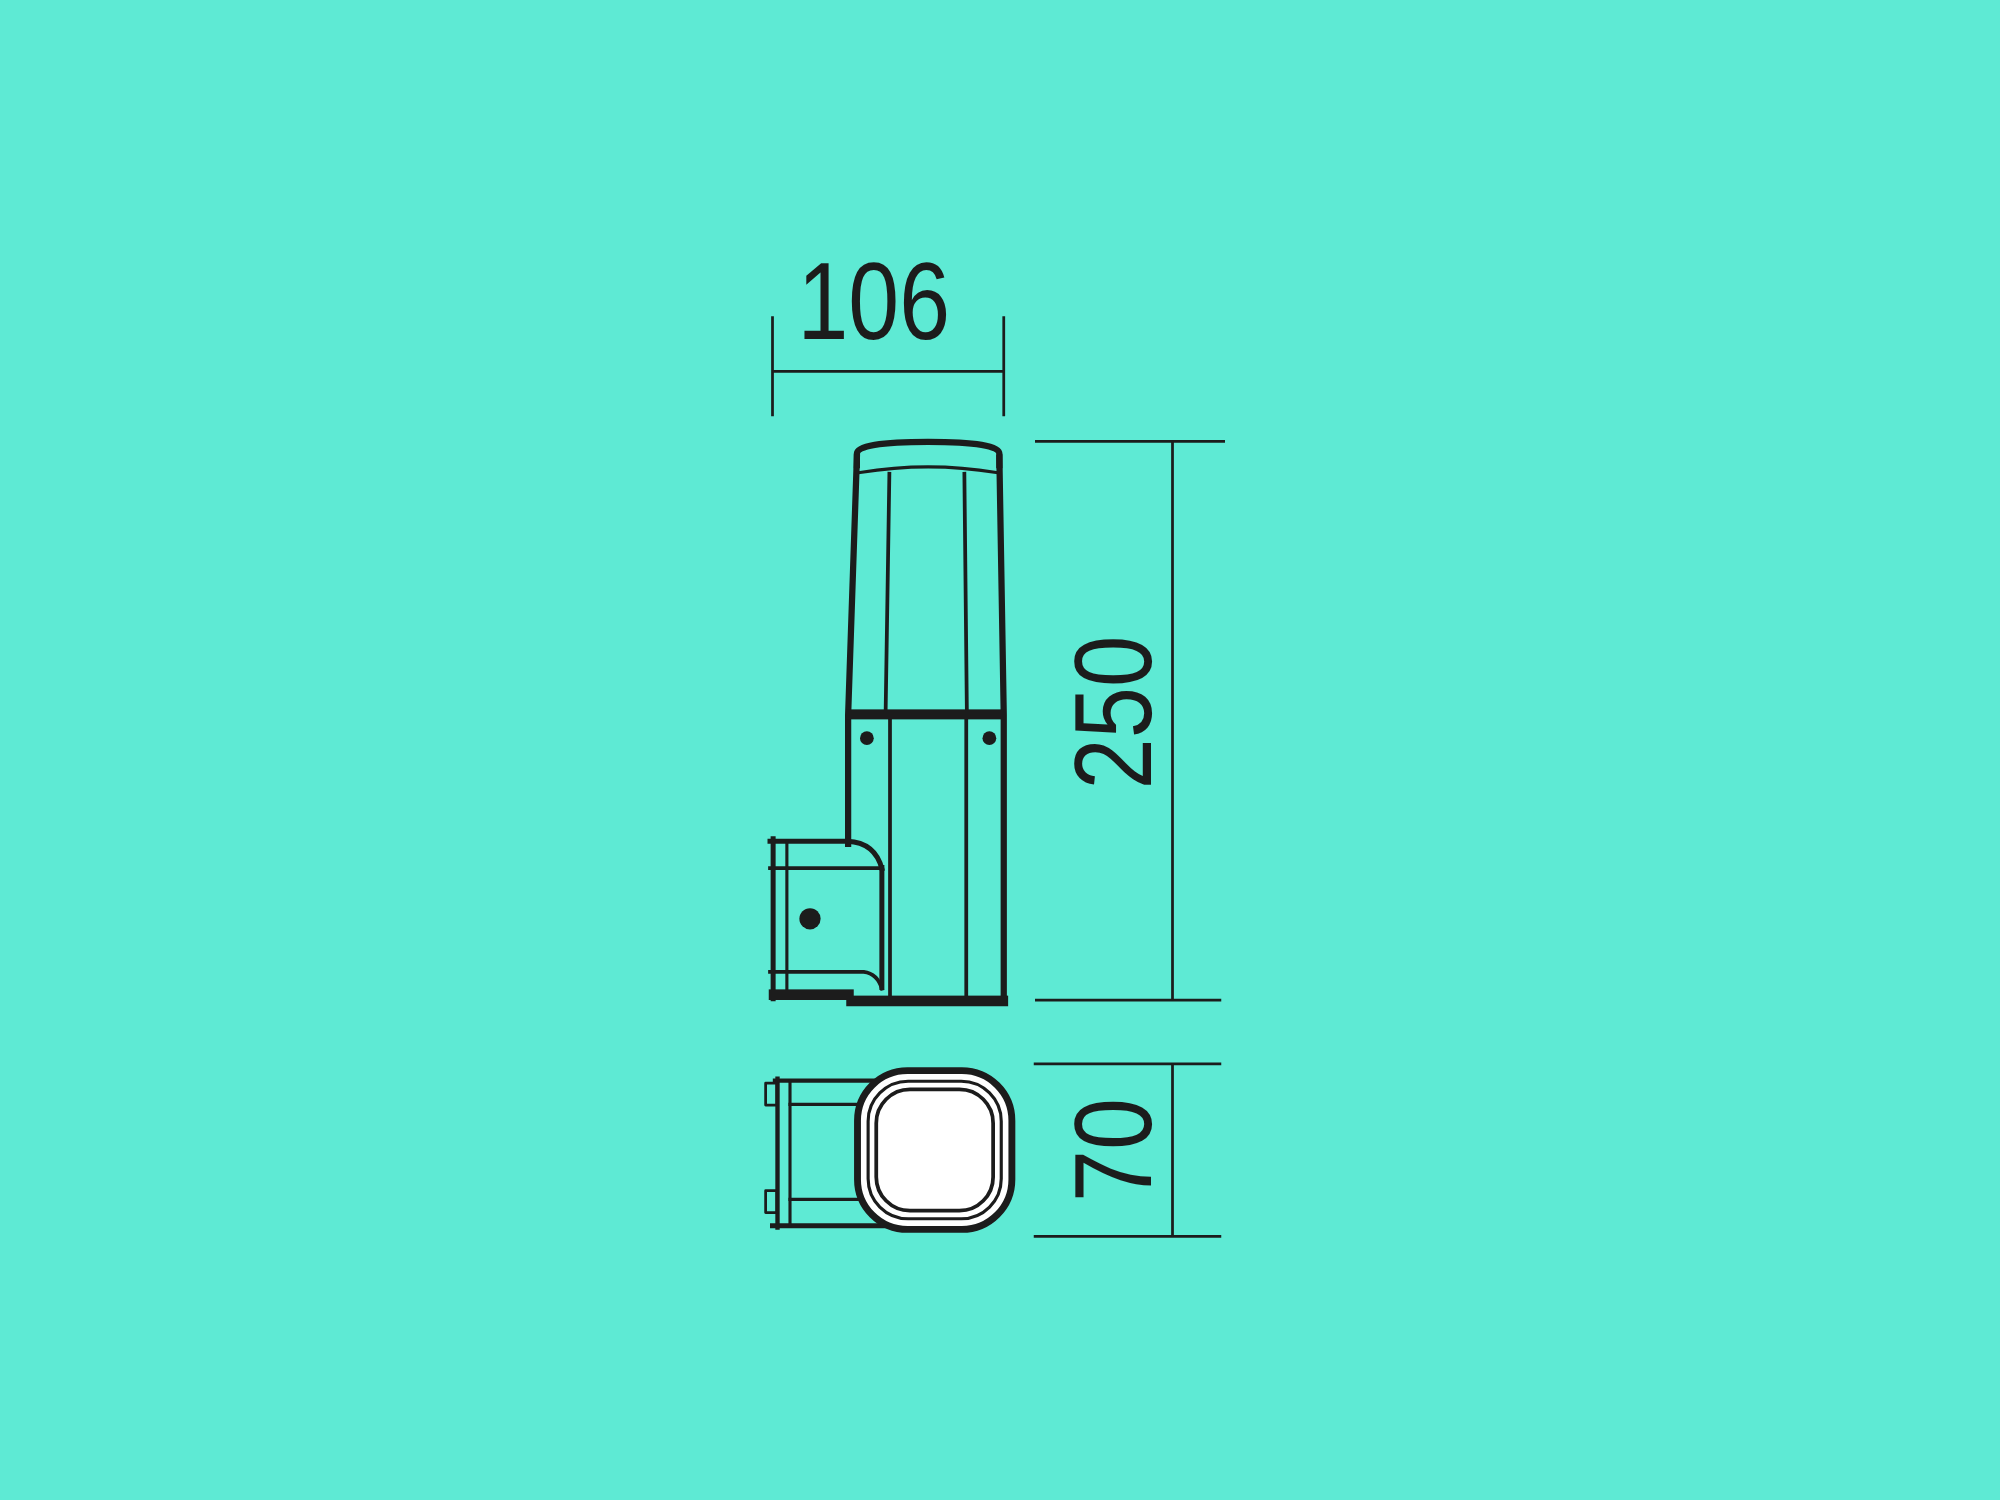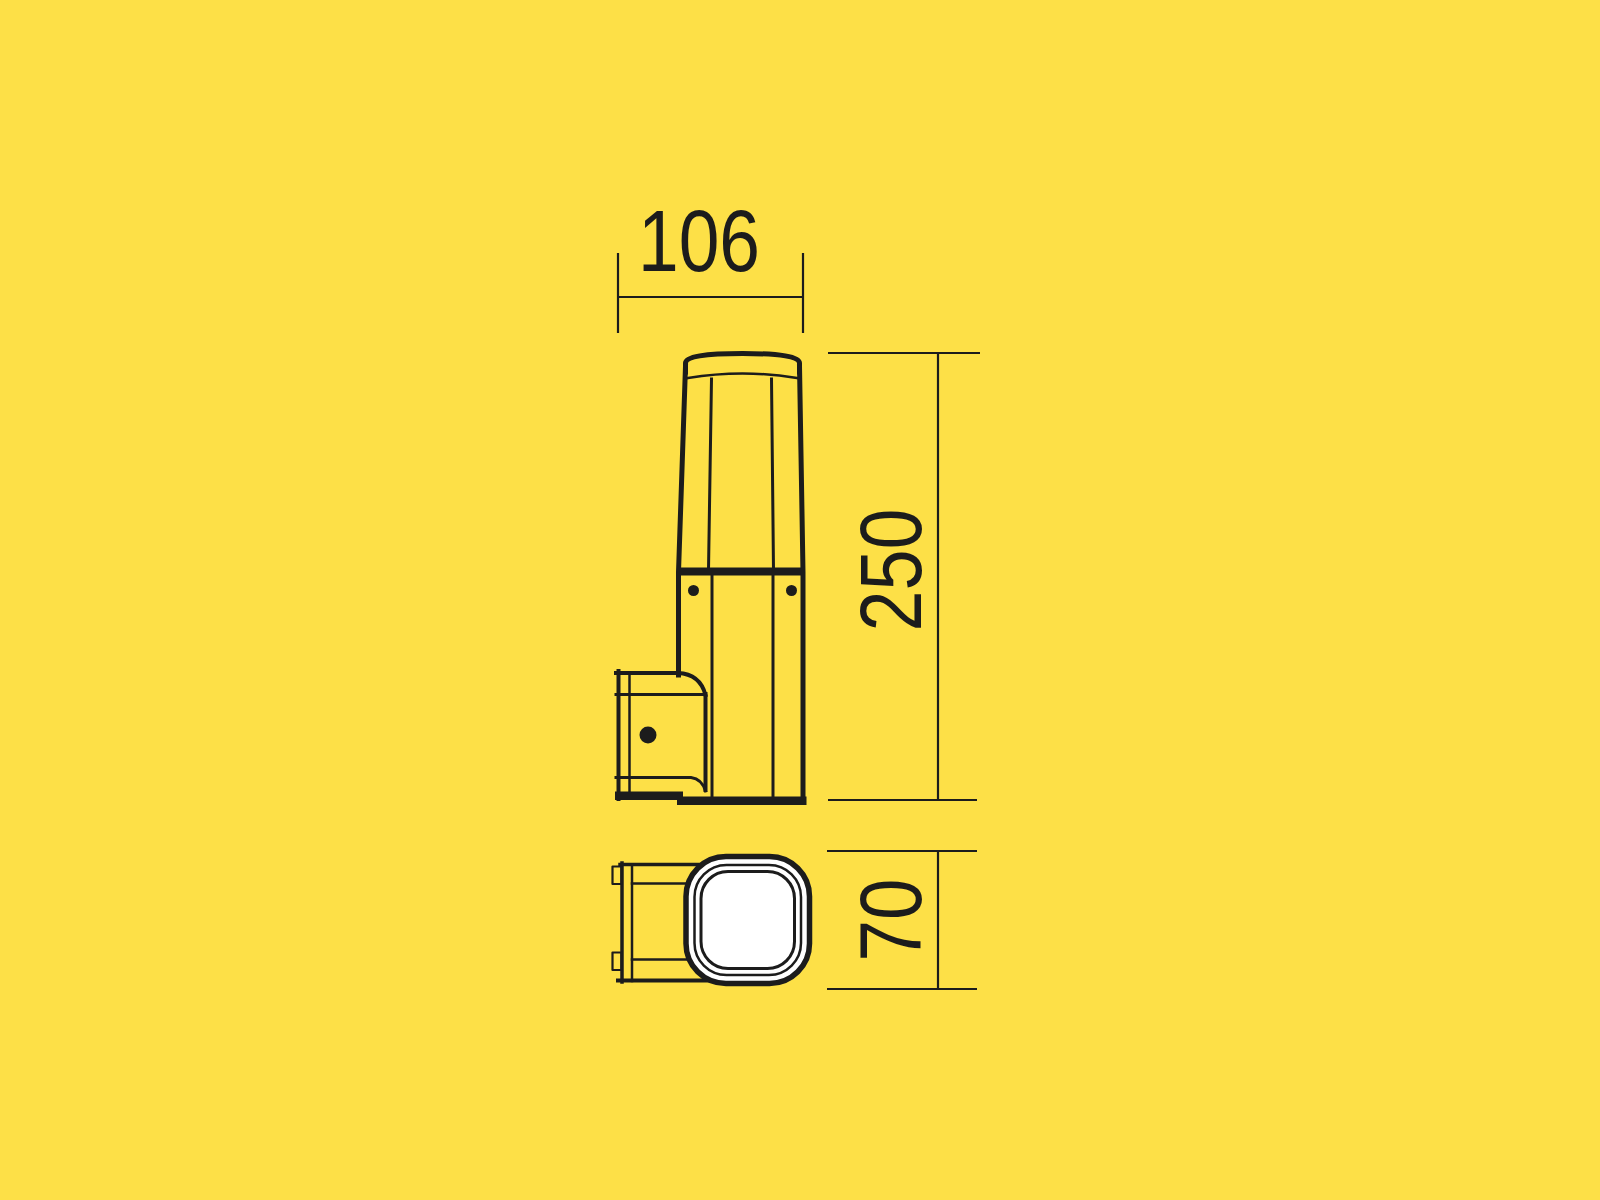--- a/index.html
+++ b/index.html
@@ -4,21 +4,21 @@
 <style>
   html, body {
     margin: 0;
     padding: 0;
     background: #ffffff;
   }
   .canvas {
     position: relative;
     width: 1600px;
     height: 1200px;
-    background: #fde047;
+    background: #5eead4;
     overflow: hidden;
   }
   svg { display: block; }
 
   
   .ln   { fill: none; stroke: #1c1c1c; stroke-linejoin: round; stroke-linecap: square; }
   .w2   { stroke-width: 2.2; }
   .w25  { stroke-width: 2.5; }
   .w3   { stroke-width: 3; }
   .w35  { stroke-width: 3.5; }

